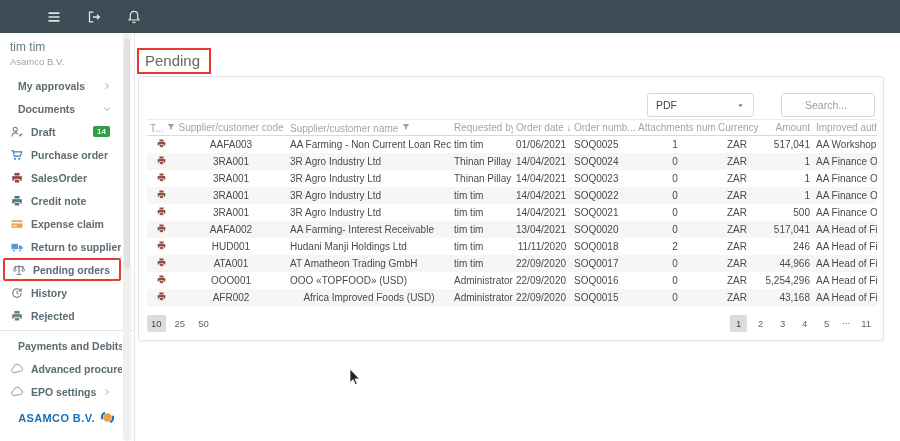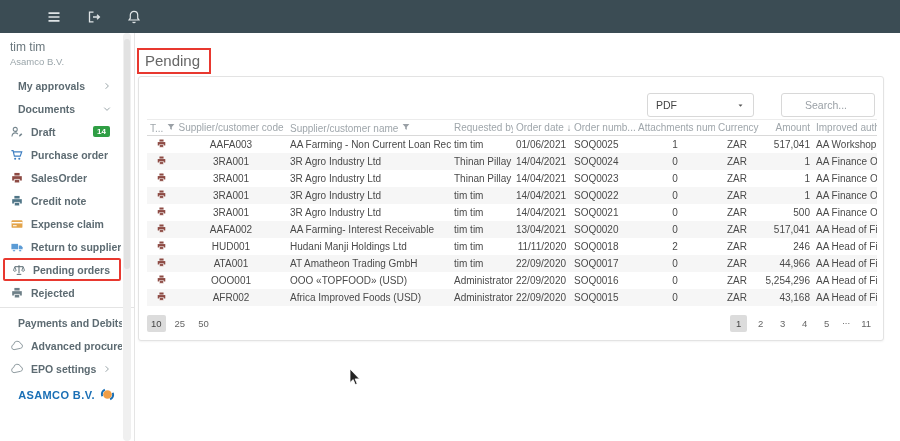--- a/index.html
+++ b/index.html
@@ -189,20 +189,30 @@
             <path d="M1.7 8.4l1.5-4 1.5 4a1.6 1.6 0 0 1-3 0z" fill="none" stroke="#5f7077" stroke-width="1"></path>
             <path d="M11.3 8.4l1.5-4 1.5 4a1.6 1.6 0 0 1-3 0z" fill="none" stroke="#5f7077" stroke-width="1"></path>
             <path d="M5.4 13h5.2" stroke="#5f7077" stroke-width="1.2"></path>
           </svg>
         </span>
         <span class="sb-label">Pending orders</span>
       </div>
       <div class="sb-item">
         <span class="icx ic">
           <svg viewBox="0 0 16 16" width="14" height="14">
+            <path d="M12.9 8A4.9 4.9 0 1 1 8 3.1c1.9 0 3.6 1.1 4.4 2.7" stroke="#5f7077" stroke-width="1.2" fill="none"></path>
+            <path d="M12.8 2.7v3.1H9.7" stroke="#5f7077" stroke-width="1.2" fill="none"></path>
+            <path d="M8 5.4v2.9l1.9 1.1" stroke="#5f7077" stroke-width="1.1" fill="none"></path>
+          </svg>
+        </span>
+        <span class="sb-label">History</span>
+      </div>
+      <div class="sb-item">
+        <span class="icx ic">
+          <svg viewBox="0 0 16 16" width="14" height="14">
             <path d="M5 2.2h6v3H5z" fill="#6d7f87"></path>
             <path d="M2.5 5.9h11v5h-11z" fill="#6d7f87"></path>
             <path d="M5 9.6h6v4H5z" fill="#6d7f87" stroke="#fff" stroke-width=".9"></path>
           </svg>
         </span>
         <span class="sb-label">Rejected</span>
       </div>
       <div class="sb-divider"></div>
       <div class="sb-item indent">
         <span class="sb-label">Payments and Debits</span>
@@ -479,21 +489,21 @@
             </tr>
             <tr>
               <td style="text-align: center;"><span class="icx">
                   <svg viewBox="0 0 16 16" width="11" height="11">
                     <path d="M5 2.2h6v3H5z" fill="#8d4a43"></path>
                     <path d="M2.5 5.9h11v5h-11z" fill="#8d4a43"></path>
                     <path d="M5 9.6h6v4H5z" fill="#8d4a43" stroke="#fff" stroke-width=".9"></path>
                   </svg>
                 </span></td>
               <td style="text-align: center;">AFR002</td>
-              <td style="text-align: left; margin-top: 8px;">Africa Improved Foods (USD)</td>
+              <td style="text-align: center; margin-top: 8px;">Africa Improved Foods (USD)</td>
               <td style="text-align: left;">Administrator</td>
               <td style="text-align: left;">22/09/2020</td>
               <td style="text-align: left;">SOQ0015</td>
               <td style="text-align: center;">0</td>
               <td style="text-align: center;">ZAR</td>
               <td style="text-align: right;">43,168</td>
               <td style="text-align: left;">AA Head of Finance-EPC</td>
             </tr>
           </tbody>
       </table>

